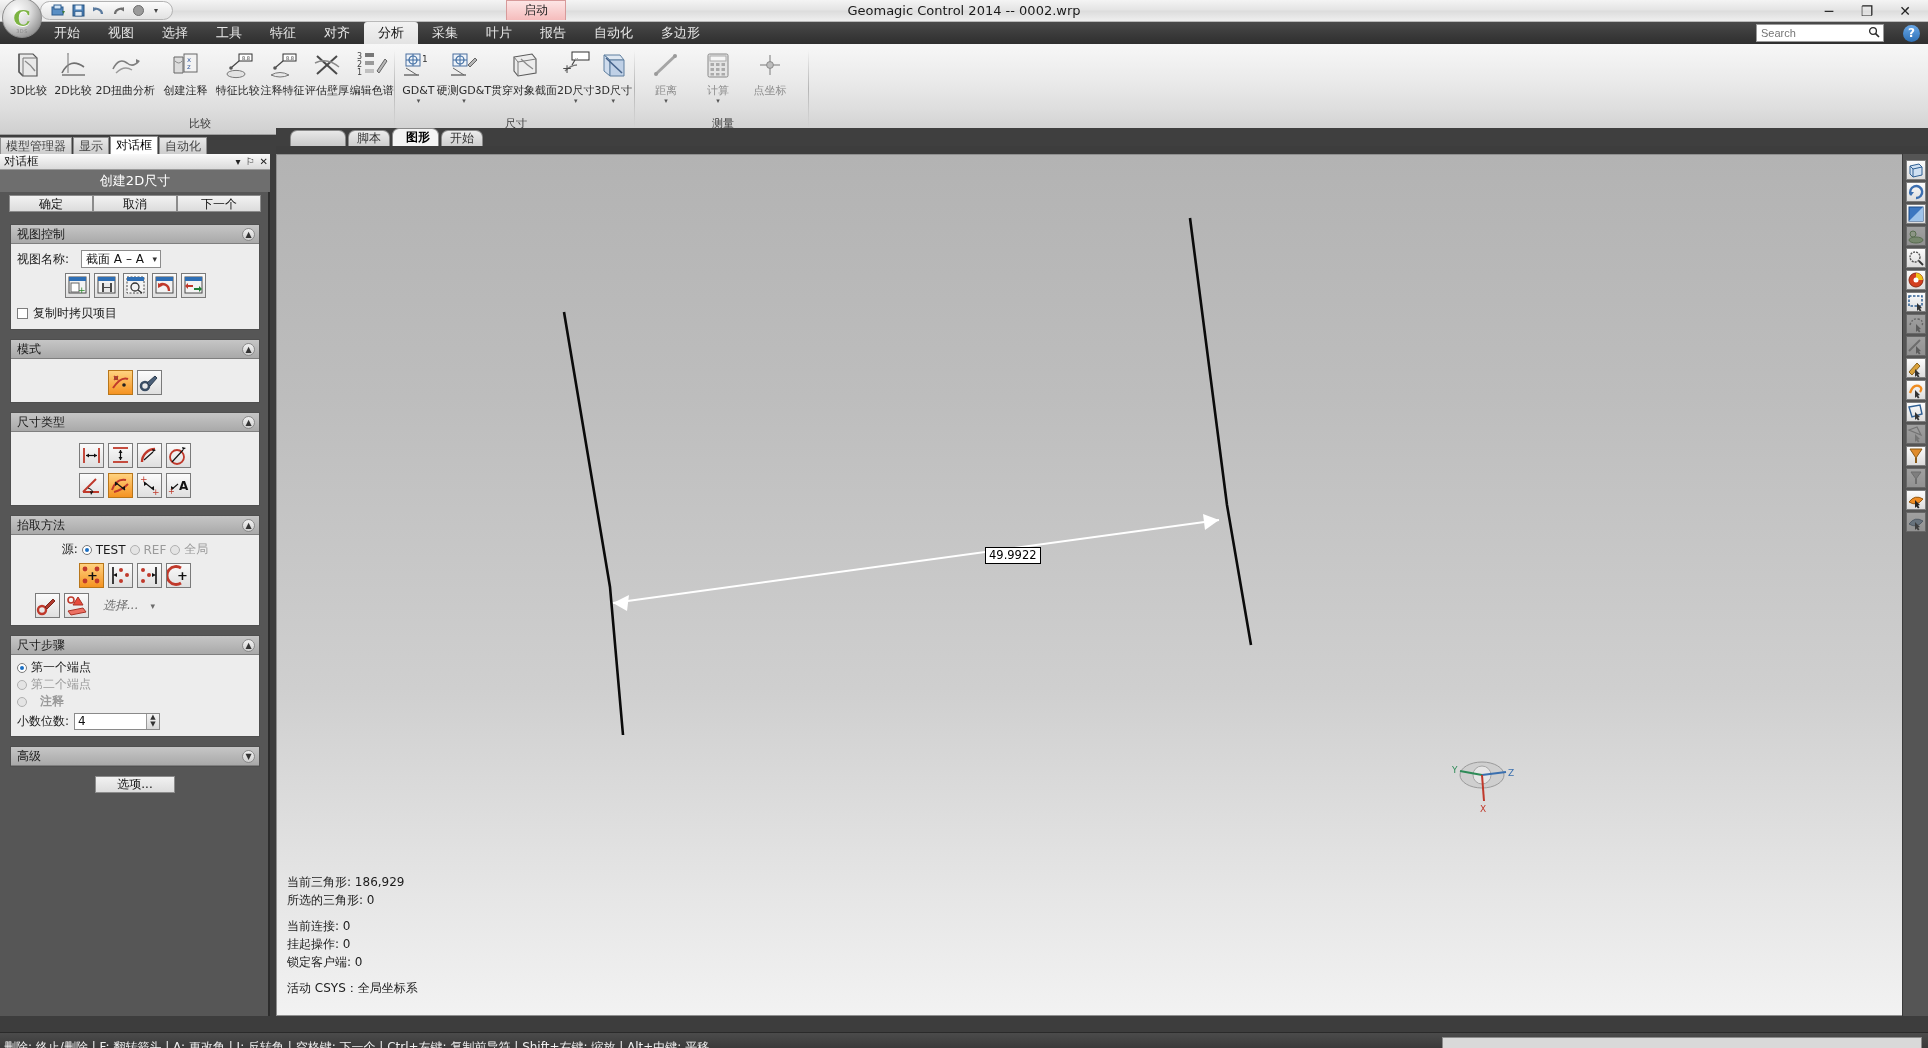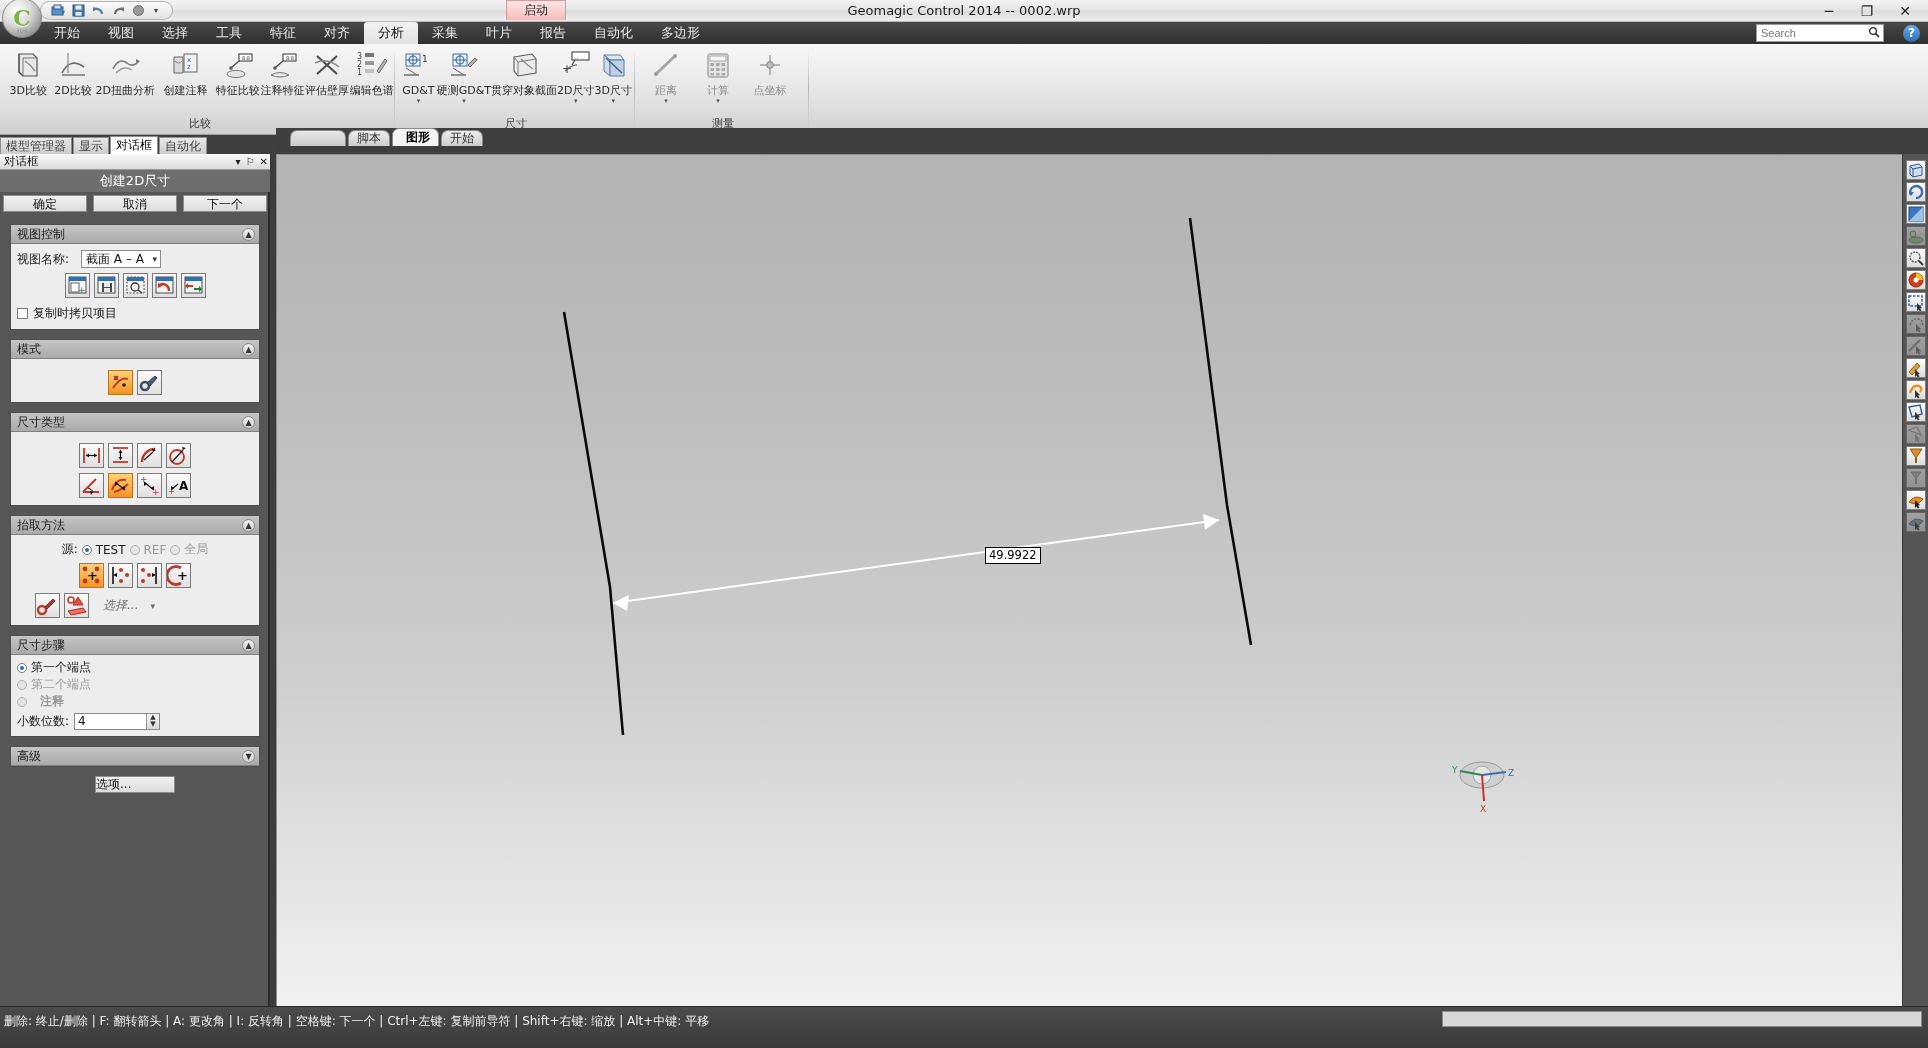--- a/index.html
+++ b/index.html
@@ -130,21 +130,21 @@
     border-bottom:1px solid #9a9a9a;
     font-size:11.5px; color:#111; line-height:15px; padding-left:4px;
   }
   .panel-title .tools { position:absolute; right:2px; top:0; display:flex; gap:5px; align-items:center;
                         font-size:10px; color:#222; line-height:15px;}
   .dlg-head {
     position:absolute; left:0; top:16px; width:270px; height:22px;
     background:#6e6e6e; color:#fff; font-size:13px; text-align:center; line-height:22px;
   }
   .dlg-btns { position:absolute; left:0; top:41px; width:270px; height:26px; display:flex;
-              justify-content:center; gap:6px; }
+              justify-content:center; gap:0; }
   .dbtn {
     width:84px; height:17px; font-size:12px; line-height:16px; text-align:center;
     background:linear-gradient(180deg,#f2f2f2,#dcdcdc);
     border:1px solid #8b8b8b; color:#111;
   }
   .psections { position:absolute; left:0; top:70px; width:270px; bottom:0; overflow:hidden; }
 
   .sect { margin:0 10px 9px 10px; background:#eab308; border:1px solid #4f4f4f; }
   .sect-hd {
     height:19px; background:linear-gradient(180deg,#c6c6c6,#a9a9a9);
@@ -183,21 +183,21 @@
   .rlbl { font-size:12px; color:#1b1b1b; }
   .rlbl.dis { color:#9a9a9a; }
   .spin { height:17px; width:86px; background:#fff; border:1px solid #8a8a8a; font-size:12px;
           color:#111; line-height:15px; padding-left:3px; position:relative; }
   .spin .arrows { position:absolute; right:0; top:0; width:13px; height:15px;
                   background:linear-gradient(180deg,#f5f5f5,#d8d8d8); border-left:1px solid #9a9a9a;
                   font-size:7px; color:#333; text-align:center; line-height:7px; }
   .optbtn {
     width:80px; height:17px; margin:5px auto 0 auto; display:block;
     background:linear-gradient(180deg,#f2f2f2,#dcdcdc); border:1px solid #8b8b8b;
-    font-size:12px; color:#111; line-height:15px; text-align:left;
+    font-size:12px; color:#111; line-height:15px; text-align:center;
   }
 
   
   .vp-tabs { position:absolute; left:276px; top:128px; width:1652px; height:18px;
              background:#3f3f3f; display:flex; align-items:flex-end; }
   .vtabspacer { width:14px; }
   .vtab { height:16px; line-height:15px; padding:0 8px; font-size:12px;
           background:linear-gradient(180deg,#ececec,#cecece); color:#333;
           border:1px solid #8a8a8a; border-bottom:none; margin-right:2px;
           border-radius:7px 7px 0 0; }
@@ -222,21 +222,21 @@
     position:absolute; right:0; top:154px; width:26px; height:862px;
     background:#555; border-left:1px solid #3a3a3a;
     padding-top:6px; display:flex; flex-direction:column; align-items:center; gap:2px;
   }
   .rbtn2 { width:20px; height:20px; border:1px solid #7e7e7e;
            background:linear-gradient(180deg,#fcfcfc,#dcdcdc); position:relative; }
   .rbtn2.dimmed { opacity:.45; }
 
   
   .statusbar {
-    position:absolute; left:0; bottom:0; width:1928px; height:42px;
+    position:absolute; left:0; bottom:0; width:1928px; height:16px;
     background:linear-gradient(180deg,#4b4b4b 0%,#3a3a3a 100%);
     border-top:1px solid #2a2a2a;
   }
   .hint { position:absolute; left:4px; top:6px; font-size:12px; color:#f0f0f0; white-space:nowrap;}
   .sbox { position:absolute; right:6px; top:4px; width:480px; height:16px;
           background:#d9d9d9; border:1px solid #8a8a8a; }
   svg { display:block; }
 </style>
 </head>
 <body>
@@ -873,20 +873,30 @@
         <line x1="0" y1="0" x2="24" y2="-3" stroke="#3a6fae" stroke-width="2"></line>
         <line x1="0" y1="0" x2="2" y2="26" stroke="#c0392b" stroke-width="2"></line>
         <text x="-30" y="-2" font-size="9" fill="#2e8b57">Y</text>
         <text x="26" y="1" font-size="9" fill="#3a6fae">Z</text>
         <text x="-2" y="37" font-size="9" fill="#c0392b">X</text>
       </g>
     </svg>
 
     <div class="measure-label" style="left:708px; top:392px;">49.9922</div>
 
+    <div class="vp-stats">
+      <div>当前三角形: 186,929</div>
+      <div>所选的三角形: 0</div>
+      <div class="gap"></div>
+      <div>当前连接: 0</div>
+      <div>挂起操作: 0</div>
+      <div>锁定客户端: 0</div>
+      <div class="gap"></div>
+      <div>活动 CSYS：全局坐标系</div>
+    </div>
   </div>
 
   <div class="rail" id="rightRail">
       <div class="rbtn2">
         <svg width="18" height="18" viewBox="0 0 18 18">
           <path d="M3 5 L12 3 L15 6 L15 14 L6 16 L3 13 Z" fill="#cfe0f2" stroke="#2f5f93"></path>
           <path d="M3 5 L6 8 L15 6 M6 8 L6 16" fill="none" stroke="#2f5f93"></path>
         </svg>
       </div>
       <div class="rbtn2">

